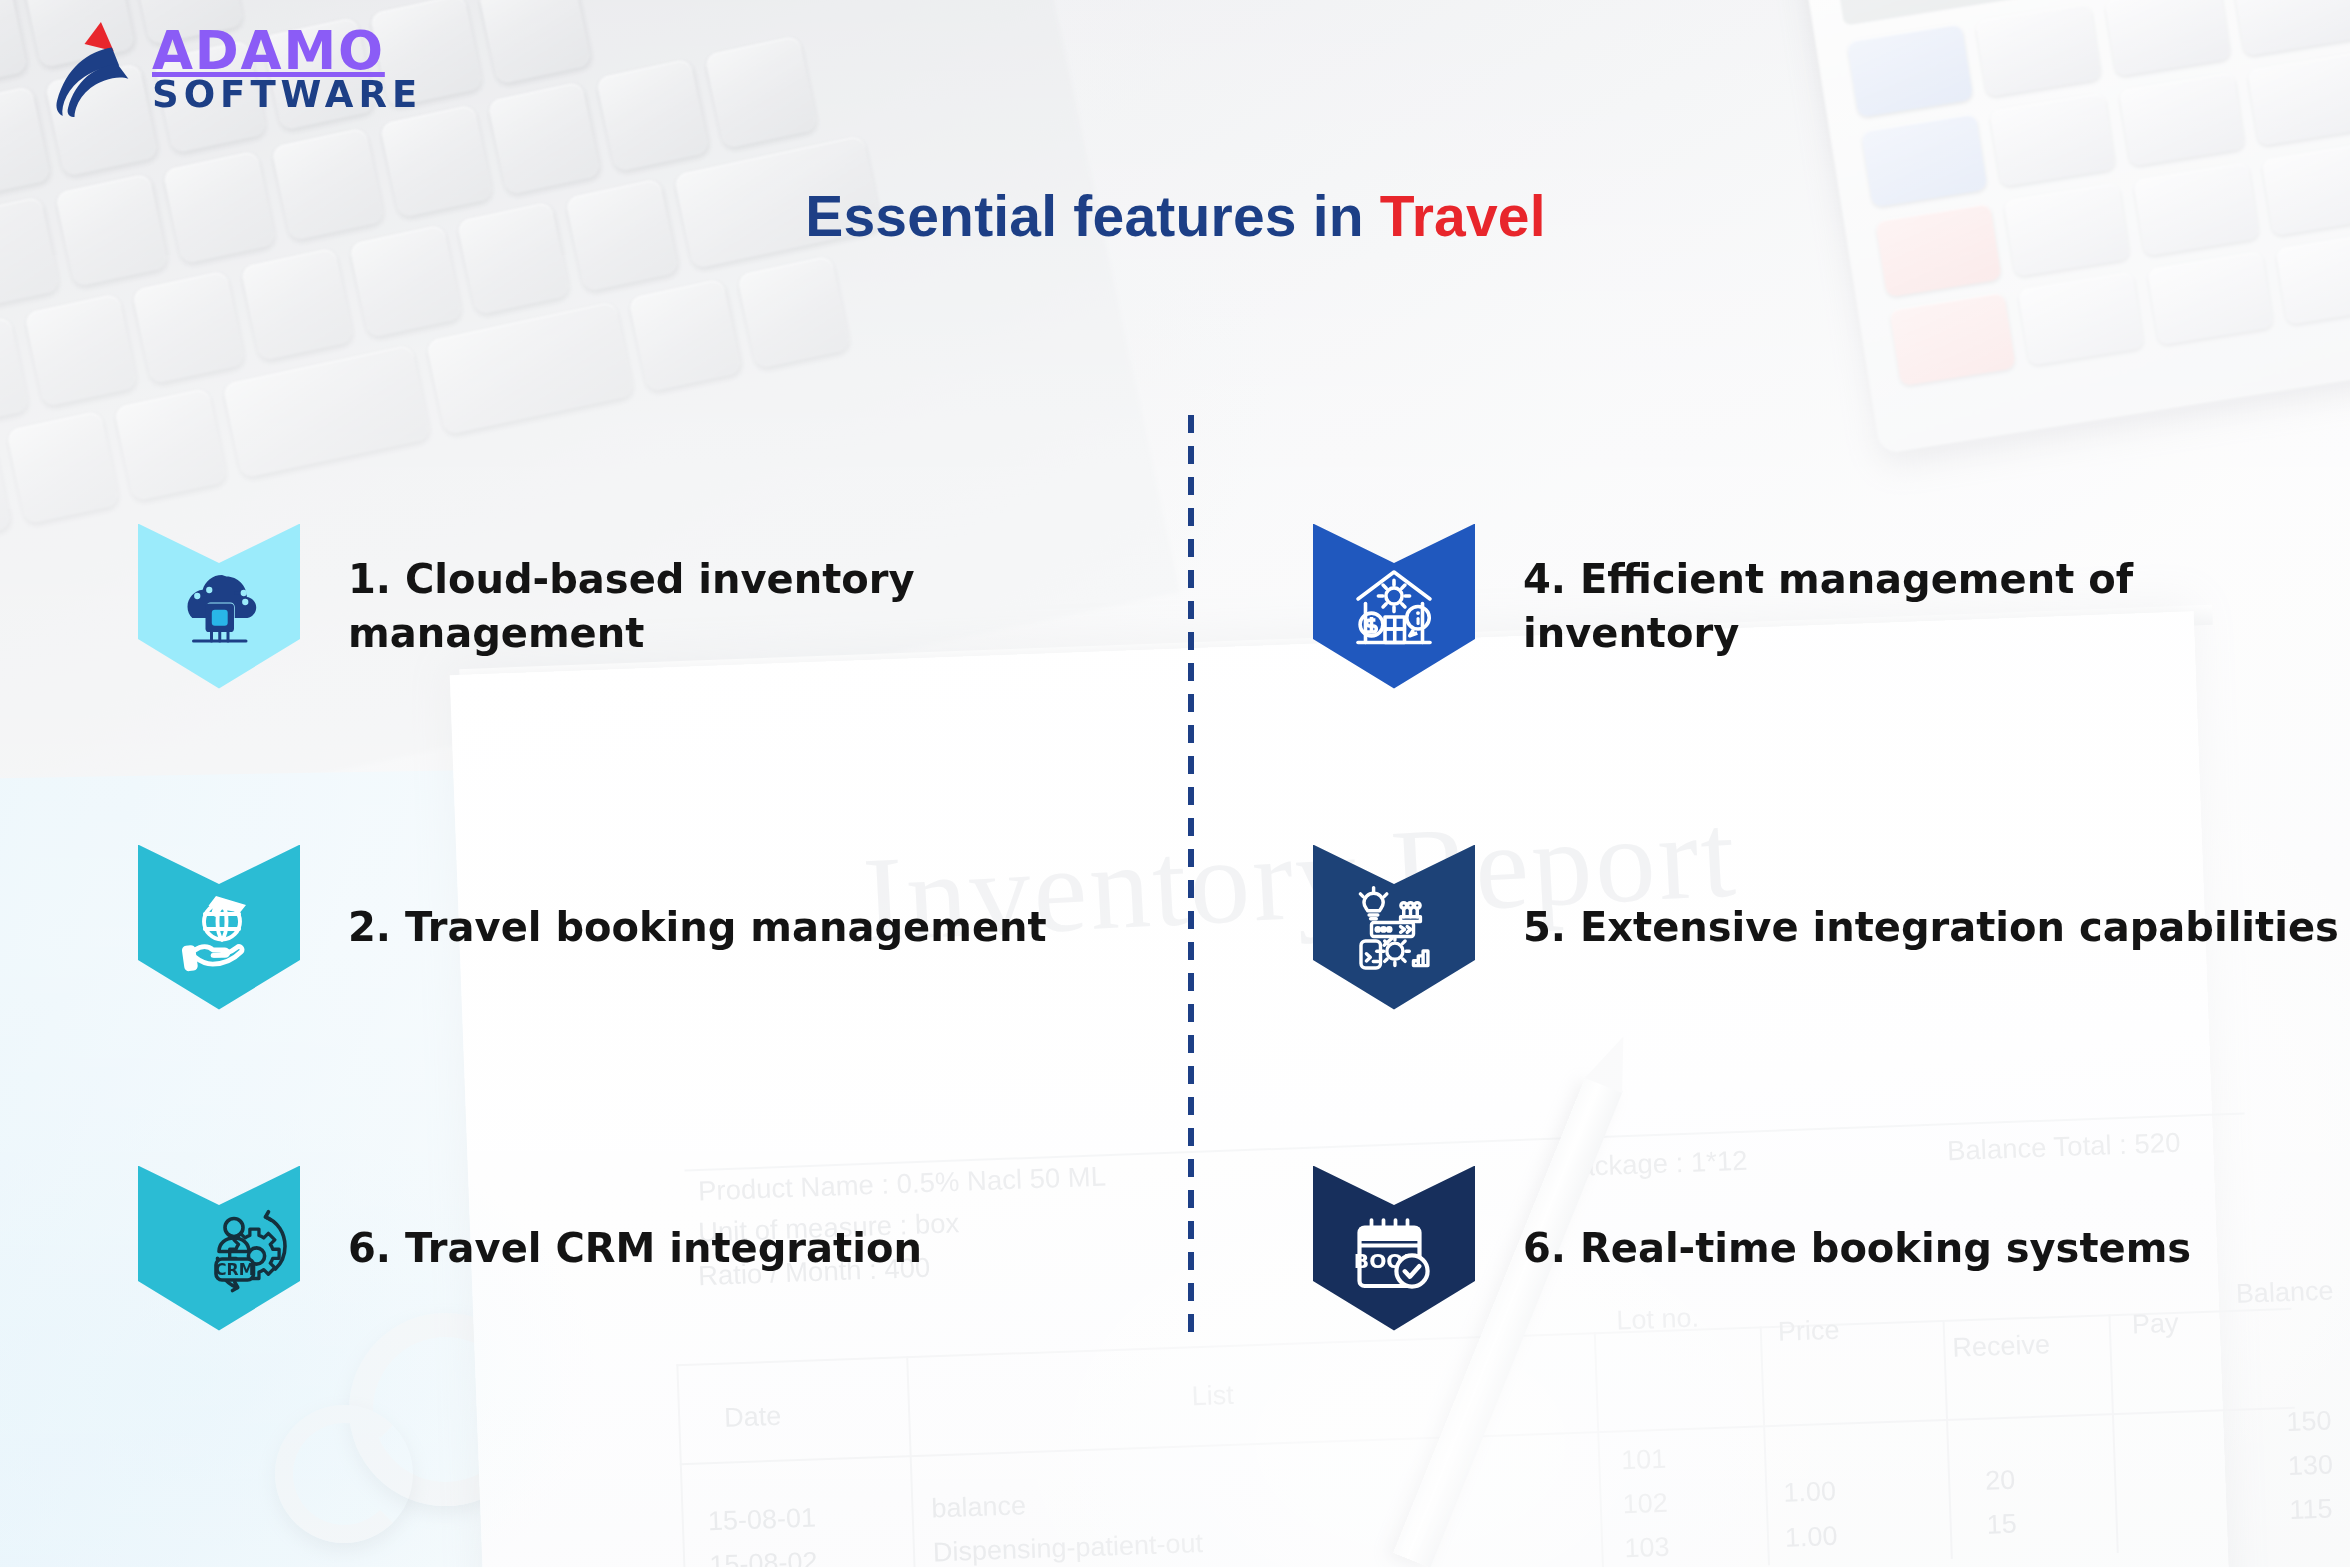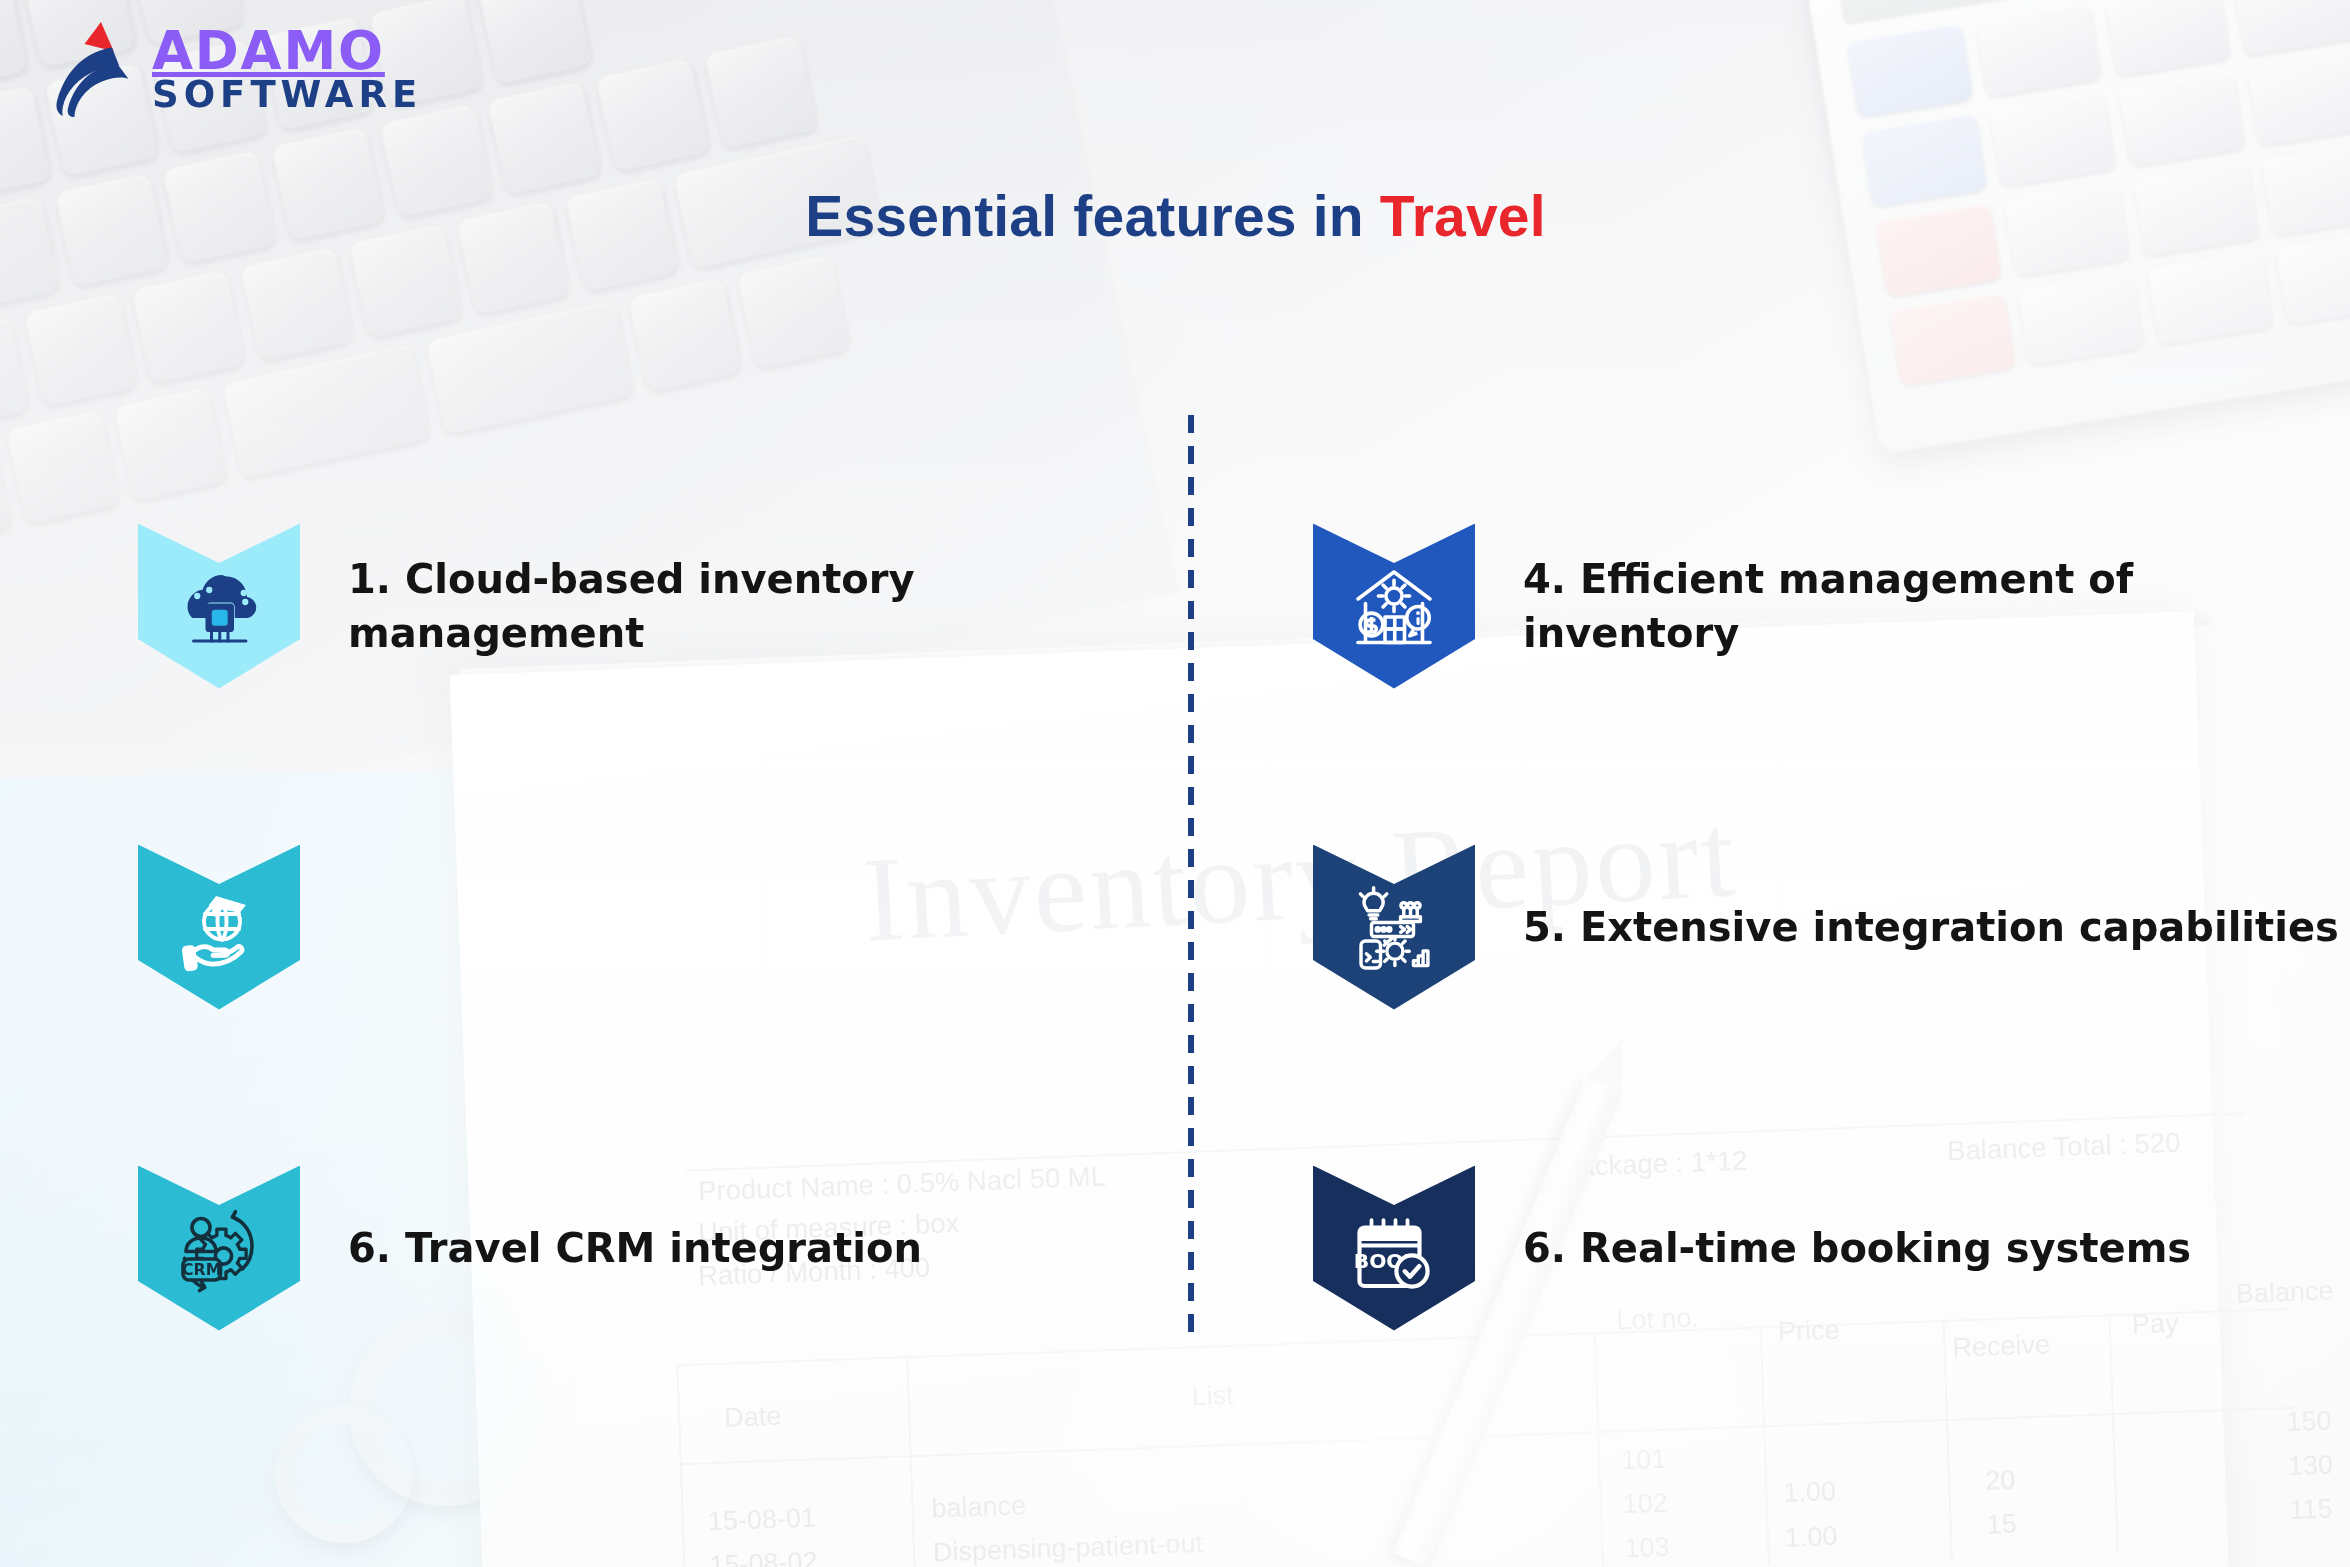--- a/index.html
+++ b/index.html
@@ -411,24 +411,25 @@
               <path d="M22.6 32h22.8"></path>
           </g>
           <path d="M30 10 L50 16 L46 21 L34 19 L30 24 L26.5 22.5 L28 17.5 L25 16.5 Z" fill="#ffffff"></path>
           <g fill="none" stroke="#ffffff" stroke-width="3.2" stroke-linecap="round" stroke-linejoin="round">
             <path d="M16 46c4-3 9-3 12 0h8c2.5 0 2.5 3.6 0 3.6h-7"></path>
             <path d="M28 49.6c6 0 11-1.4 16-5.4 2-1.6 4.6 1.2 2.8 3-5 5-11.6 8.2-19 8.2-5 0-8.6-2-11.8-4.6"></path>
           </g>
           <rect x="8" y="43" width="9" height="17" rx="3" fill="#ffffff" transform="rotate(-8 12 51)"></rect>
         </svg>
       </div>
+      <div class="feature-text">2. Travel booking management</div>
     </div>
 
     <div class="feature">
-      <div class="badge" style="background:#2bbcd4;">
+      <div class="badge" style="background:#2bbcd4;justify-content:flex-end;">
         <svg viewBox="0 0 64 64">
           <g fill="none" stroke="#14303d" stroke-width="2.4" stroke-linecap="round" stroke-linejoin="round">
             <circle cx="20" cy="17" r="6"></circle>
             <path d="M10 33c0-5.5 4.5-9 10-9s10 3.5 10 9z"></path>
             <path d="M41 10c8 3 13 10.6 13 19.5 0 6-2.4 11.4-6.4 15.2"></path>
             <path d="M43 6.5 L41 10 L44.5 12"></path>
             <path d="M22 57c-8-3-13-10.6-13-19.5"></path>
             <path d="M20.5 53.5 L22.5 57 L19 59"></path>
           </g>
           <g fill="none" stroke="#14303d" stroke-width="2.4" stroke-linejoin="round">

